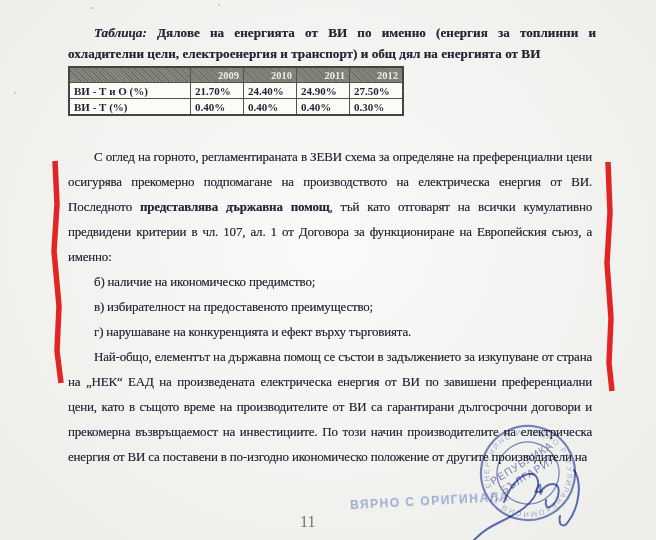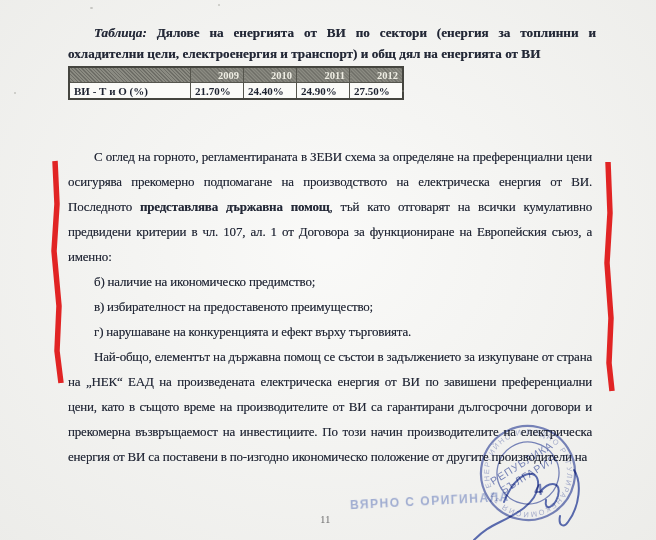--- a/index.html
+++ b/index.html
@@ -80,46 +80,53 @@
   svg.stamp {
     position:absolute; left:452px; top:403px;
     mix-blend-mode:multiply;
     filter:blur(0.3px);
   }
   svg.signature {
     position:absolute; left:452px; top:462px;
     mix-blend-mode:multiply;
   }
   .pagenum {
-    position:absolute; left:320px; top:513px;
-    font-size:11px; color:#737373;
+    position:absolute; left:300px; top:513px;
+    font-size:16px; color:#737373;
   }
 
   .speck { position:absolute; border-radius:50%; background:#8e8e88; opacity:0.45; }
 </style>
 </head>
 <body>
 
-<div class="caption"><i>Таблица:</i> <span>Дялове на енергията от ВИ по сектори (енергия за топлинни и охладителни цели, електроенергия и транспорт) и общ дял на енергията от ВИ</span></div>
+<div class="caption"><i>Таблица:</i> <span>Дялове на енергията от ВИ по именно (енергия за топлинни и охладителни цели, електроенергия и транспорт) и общ дял на енергията от ВИ</span></div>
 
 <table class="data">
   <tbody>
       <tr>
     <th class="col-label"></th>
     <th class="col-year">2009</th>
     <th class="col-year">2010</th>
     <th class="col-year">2011</th>
     <th class="col-year">2012</th>
   </tr>
   <tr>
     <td>ВИ - Т и О (%)</td>
     <td>21.70%</td>
     <td>24.40%</td>
     <td>24.90%</td>
     <td>27.50%</td>
+  </tr>
+  <tr>
+    <td>ВИ - Т (%)</td>
+    <td>0.40%</td>
+    <td>0.40%</td>
+    <td>0.40%</td>
+    <td>0.30%</td>
   </tr>
 </tbody>
   </table>
 
 <div class="bodytext">
   <p><span>С оглед на горното, регламентираната в ЗЕВИ схема за определяне на преференциални цени осигурява прекомерно подпомагане на производството на електрическа енергия от ВИ. Последното </span><b>представлява държавна помощ</b><span>, тъй като отговарят на всички кумулативно предвидени критерии в чл. 107, ал. 1 от Договора за функциониране на Европейския съюз, а именно:</span></p>
   <div class="list-item">б) наличие на икономическо предимство;</div>
   <div class="list-item">в) избирателност на предоставеното преимущество;</div>
   <div class="list-item">г) нарушаване на конкуренцията и ефект върху търговията.</div>
   <p>Най-общо, елементът на държавна помощ се състои в задължението за изкупуване от страна на „НЕК“ ЕАД на произведената електрическа енергия от ВИ по завишени преференциални цени, като в същото време на производителите от ВИ са гарантирани дългосрочни договори и прекомерна възвръщаемост на инвестициите.  По този начин производителите на електрическа енергия от ВИ са поставени в по-изгодно икономическо положение от другите производители на</p>

